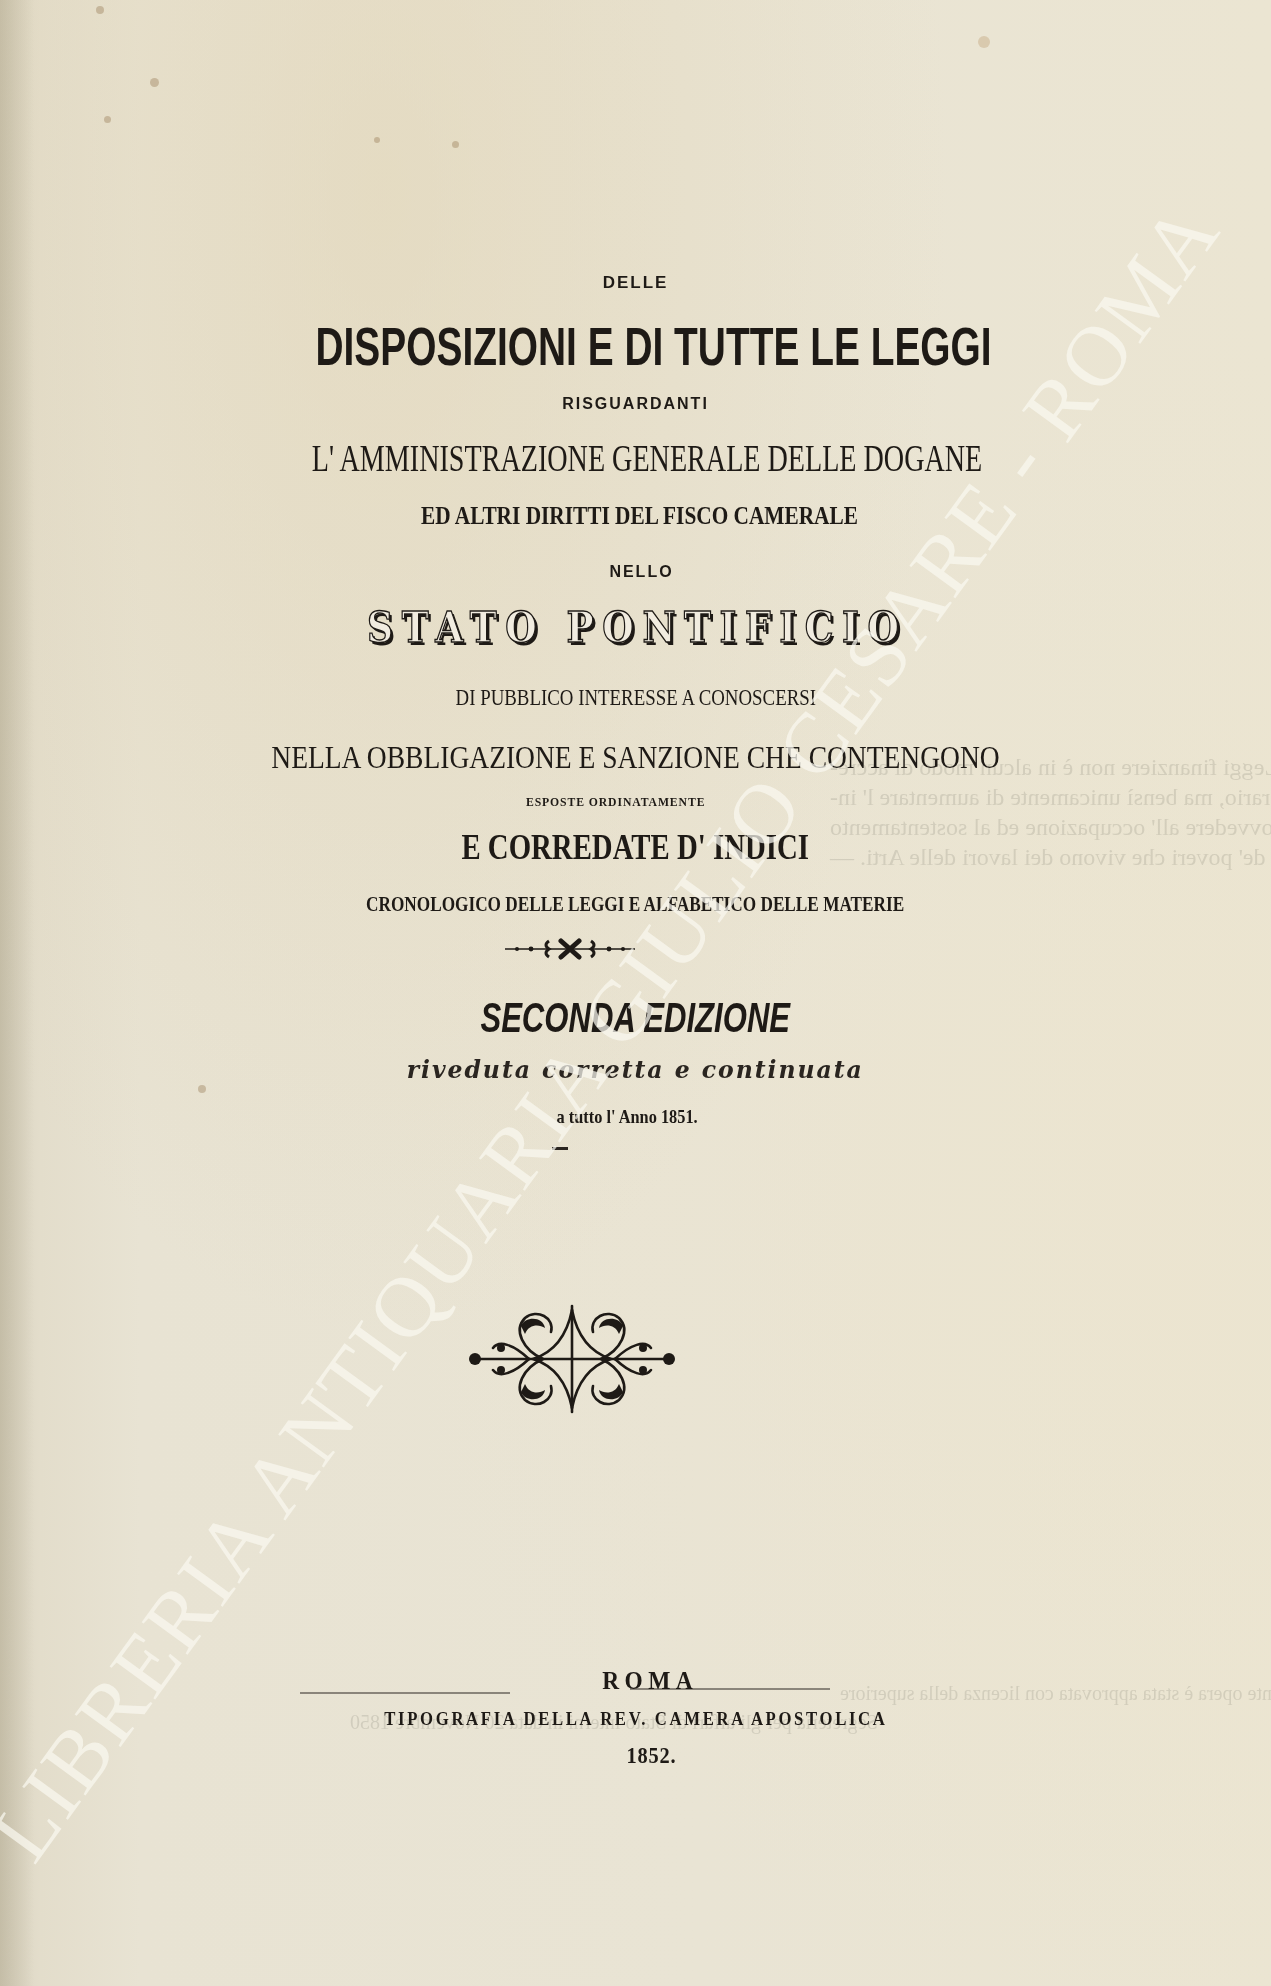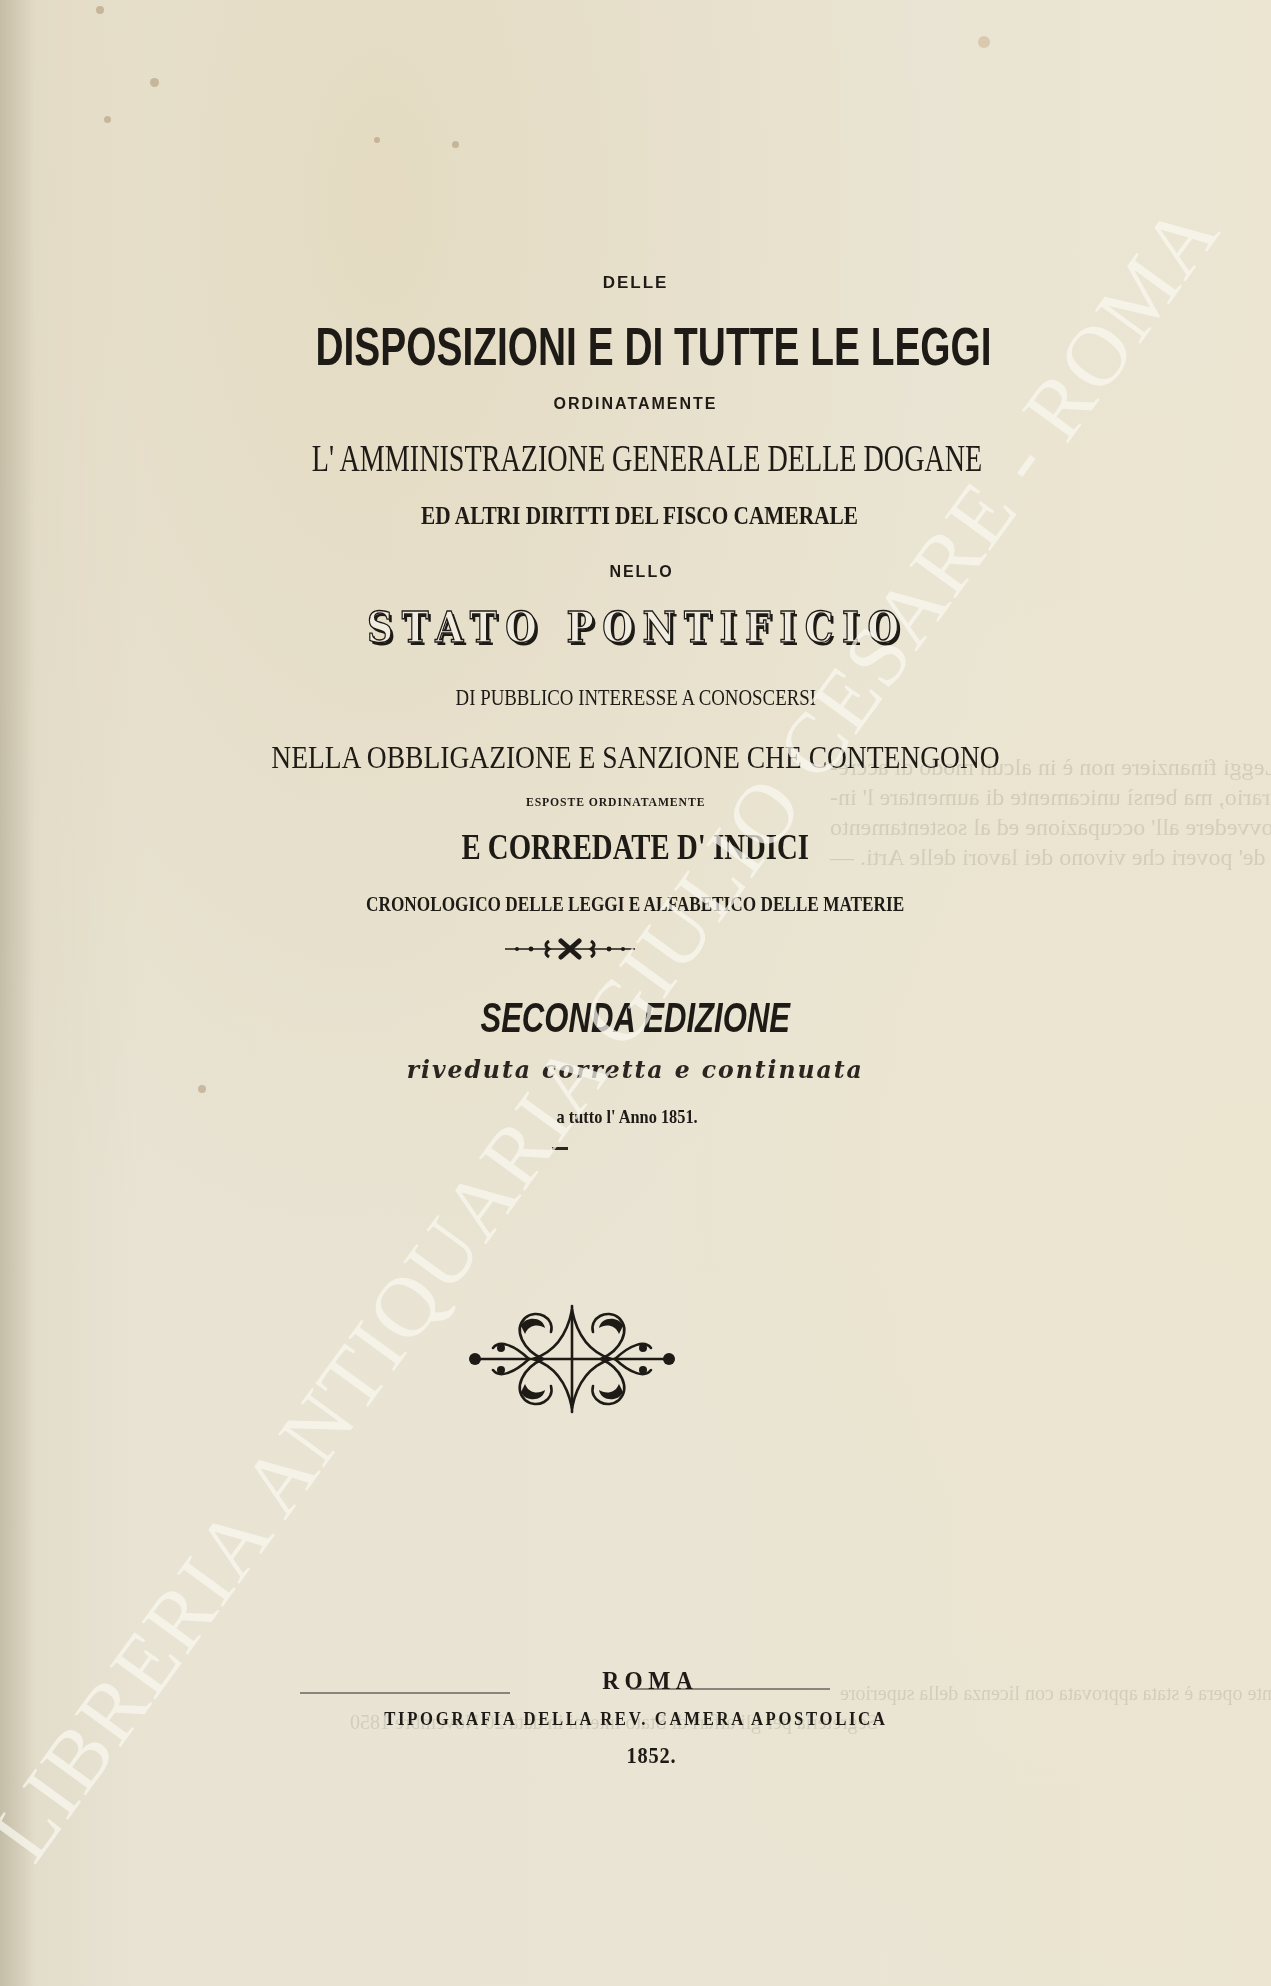--- a/index.html
+++ b/index.html
@@ -99,21 +99,21 @@
 
   <div class="bleed" style="left:830px;top:752px;">Il vero oggetto delle Leggi finanziere non è in alcun modo di accre-</div>
   <div class="bleed" style="left:830px;top:782px;">scer le rendite dell' Erario, ma bensì unicamente di aumentare l' in-</div>
   <div class="bleed" style="left:830px;top:812px;">dustria, e con ciò provvedere all' occupazione ed al sostentamento</div>
   <div class="bleed" style="left:830px;top:842px;">de' poveri che vivono dei lavori delle Arti. —</div>
   <div class="bleed" style="left:840px;top:1678px;font-size:20px;">La presente opera è stata approvata con licenza della superiore</div>
   <div class="bleed" style="left:350px;top:1707px;font-size:20px;">Segreteria per gli affari di Stato interni in data 20 Novembre 1850</div>
 
   <div class="line delle"><span class="condensed">DELLE</span></div>
   <div class="line sub1"><span class="condensed">DISPOSIZIONI E DI TUTTE LE LEGGI</span></div>
-  <div class="line risg"><span class="condensed">ORDINATAMENTE</span></div>
+  <div class="line risg"><span class="condensed">RISGUARDANTI</span></div>
   <div class="line amm"><span class="condensed">L' AMMINISTRAZIONE GENERALE DELLE DOGANE</span></div>
   <div class="line altri"><span class="condensed">ED ALTRI DIRITTI DEL FISCO CAMERALE</span></div>
   <div class="line nello"><span class="condensed">NELLO</span></div>
   <div class="line stato"><span class="condensed">STATO PONTIFICIO</span></div>
   <div class="line pubb"><span class="condensed">DI PUBBLICO INTERESSE A CONOSCERSI</span></div>
   <div class="line nella"><span class="condensed">NELLA OBBLIGAZIONE E SANZIONE CHE CONTENGONO</span></div>
   <div class="line esposte"><span class="condensed">ESPOSTE ORDINATAMENTE</span></div>
   <div class="line crono"><span class="condensed">CRONOLOGICO DELLE LEGGI E ALFABETICO DELLE MATERIE</span></div>
   <div class="line corr"><span class="condensed">E CORREDATE D' INDICI</span></div>
 

